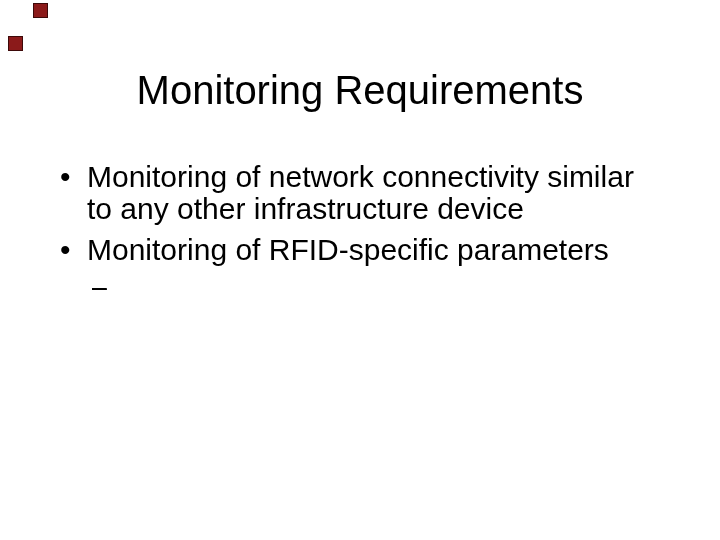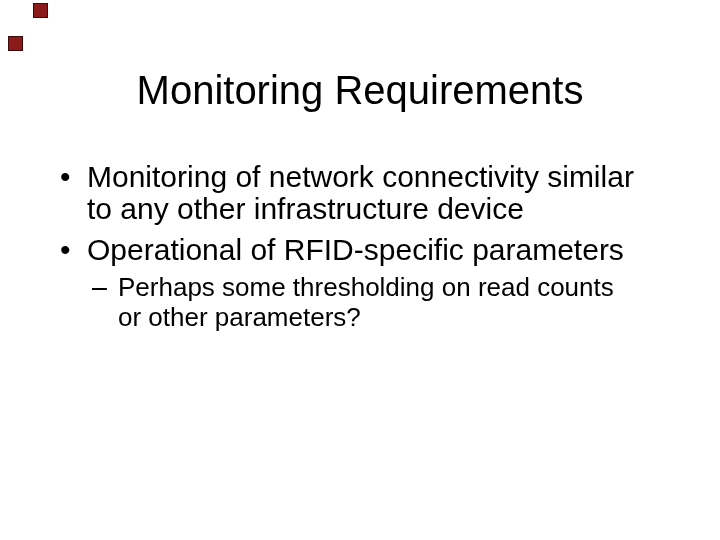--- a/index.html
+++ b/index.html
@@ -99,39 +99,38 @@
 
   <div class="body-block">
 
     <div class="b1 p1">
       <span class="marker">•</span>
       <span>Monitoring of network connectivity similar to any other infrastructure device</span>
     </div>
 
     <div class="b1 p2">
       <span class="marker">•</span>
-      <span>Operational of RFID-specific parameters</span>
+      <span>Monitoring of RFID-specific parameters</span>
     </div>
 
     <div class="subs">
 
       <div class="b2">
         <span class="marker">–</span>
       </div>
 
       <div class="b2">
         <span class="marker">–</span>
       </div>
 
       <div class="b2">
         <span class="marker">–</span>
       </div>
 
       <div class="b2">
         <span class="marker">–</span>
-        <span>Perhaps some thresholding on read counts or other parameters?</span>
       </div>
 
     </div>
 
   </div>
 
 </div>
 
 </body></html>

